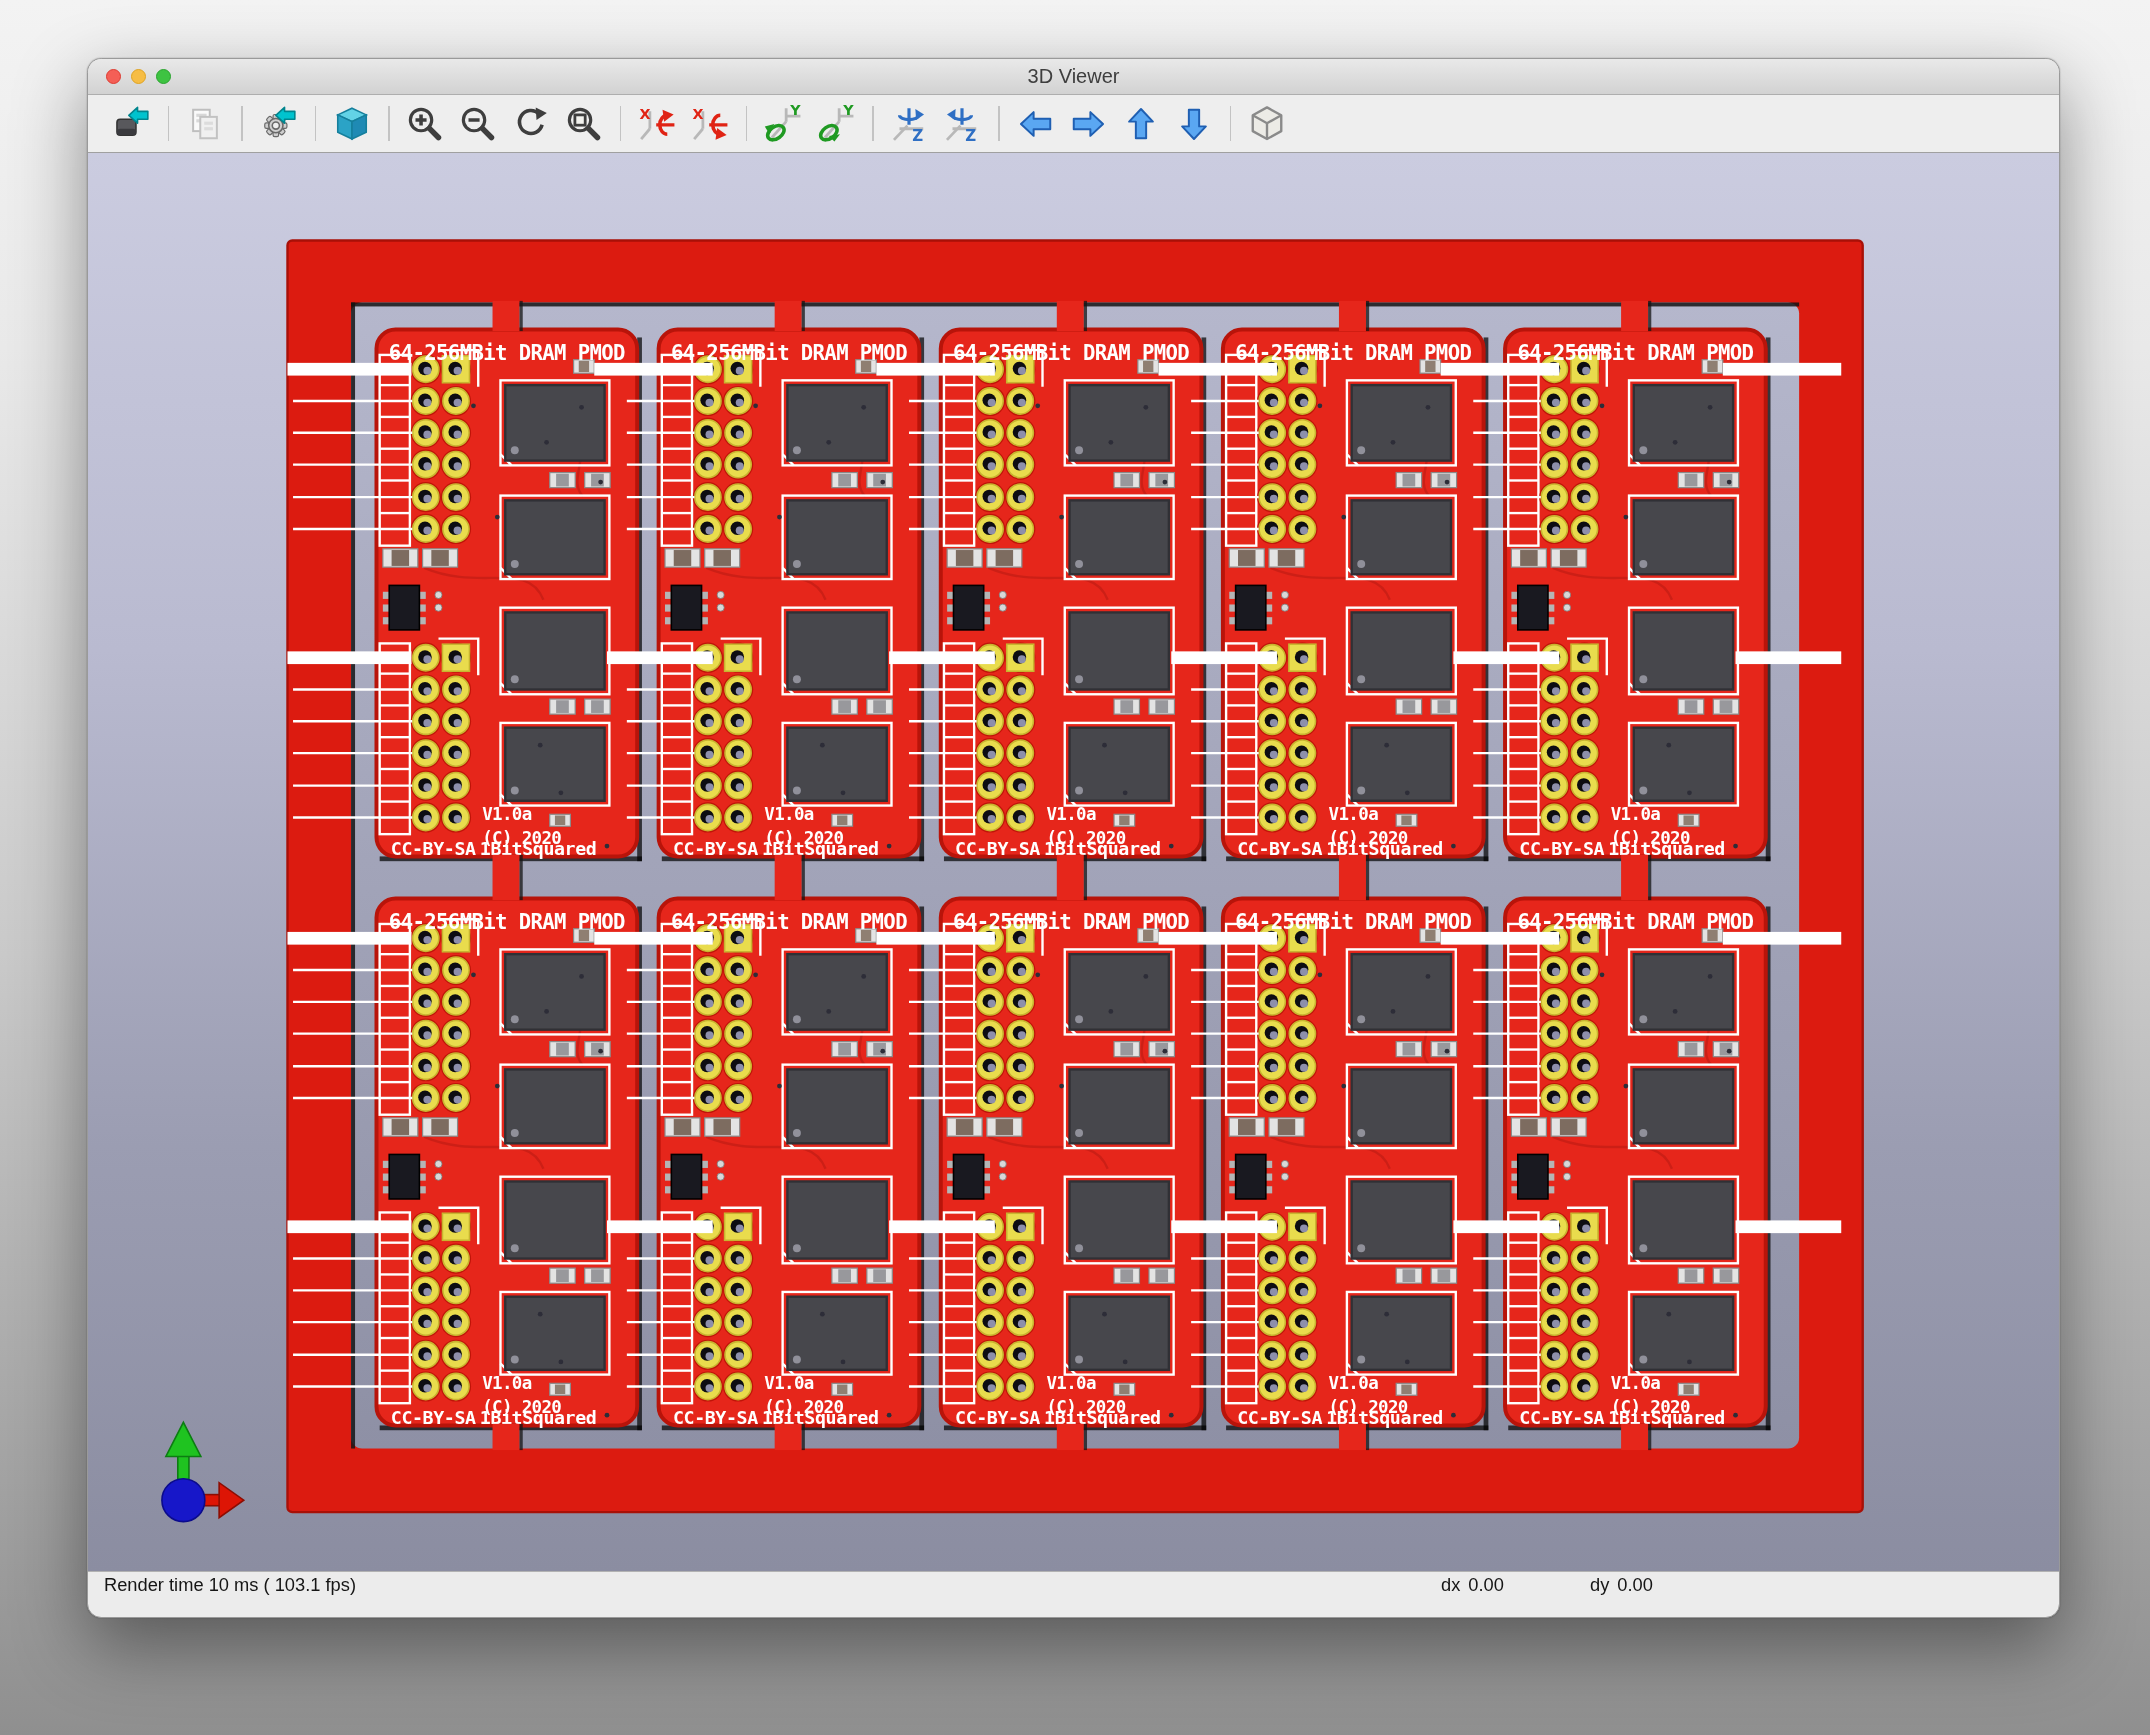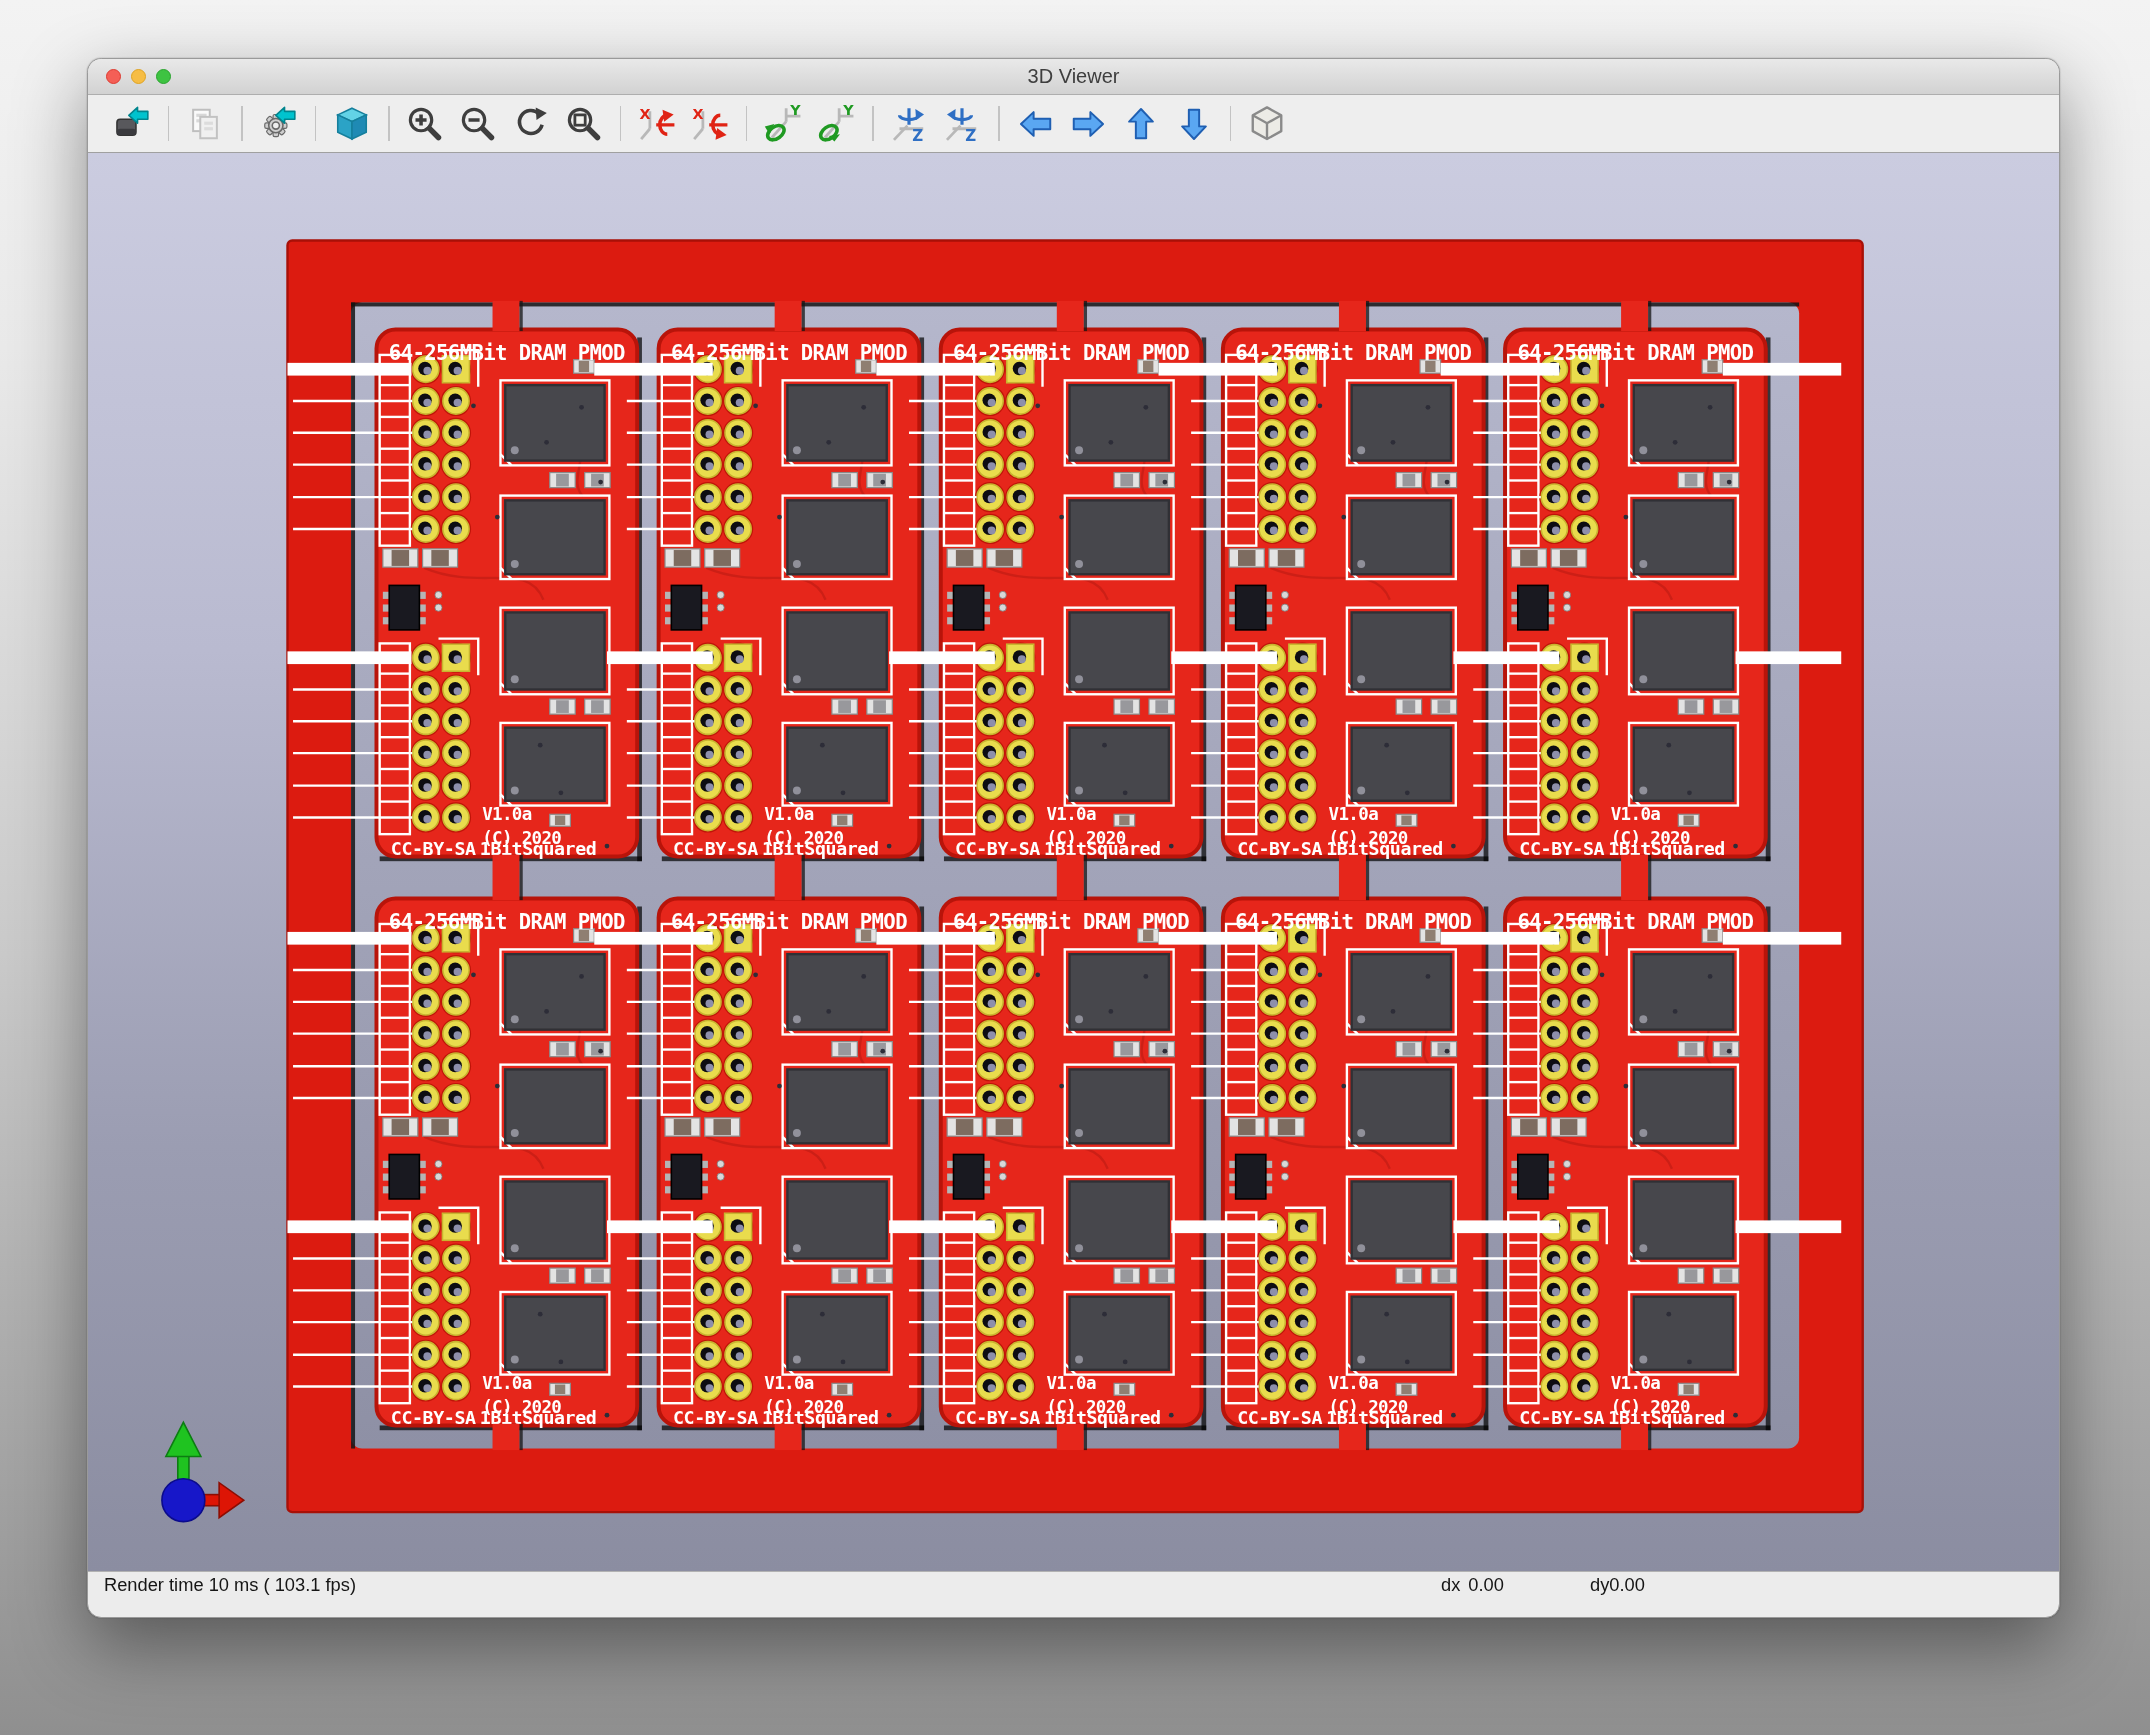--- a/index.html
+++ b/index.html
@@ -26,21 +26,21 @@
        display:flex;align-items:center;justify-content:center;cursor:default;}
   .tbtn svg{width:38px;height:38px;}
   .tsep{width:1.6px;height:35px;background:#c3c3c3;margin:0 9.5px;}
   .viewport{position:relative;width:1971px;height:1418px;margin:0 auto;
        background:linear-gradient(180deg,#cbcce0 0%,#b9bad0 35%,#9b9db2 70%,#8b8da1 100%);}
   .viewport svg{position:absolute;left:0;top:0;}
   .statusbar{height:26px;background:#ececec;border-top:0.8px solid #b2b2b2;
        display:flex;align-items:center;font-size:18.3px;color:#161616;}
   .st-render{margin-left:16px;}
   .st-dx{position:absolute;left:1353px;display:flex;gap:8px;}
-  .st-dy{position:absolute;left:1502px;display:flex;gap:0;}
+  .st-dy{position:absolute;left:1502px;display:flex;gap:8px;}
   .statusbar .grp{position:relative;width:100%;display:flex;align-items:flex-start;}
 </style>
 </head>
 <body>
 
 <div class="desktop">
   <div class="window">
 
     <div class="titlebar">
       <div class="lights">

